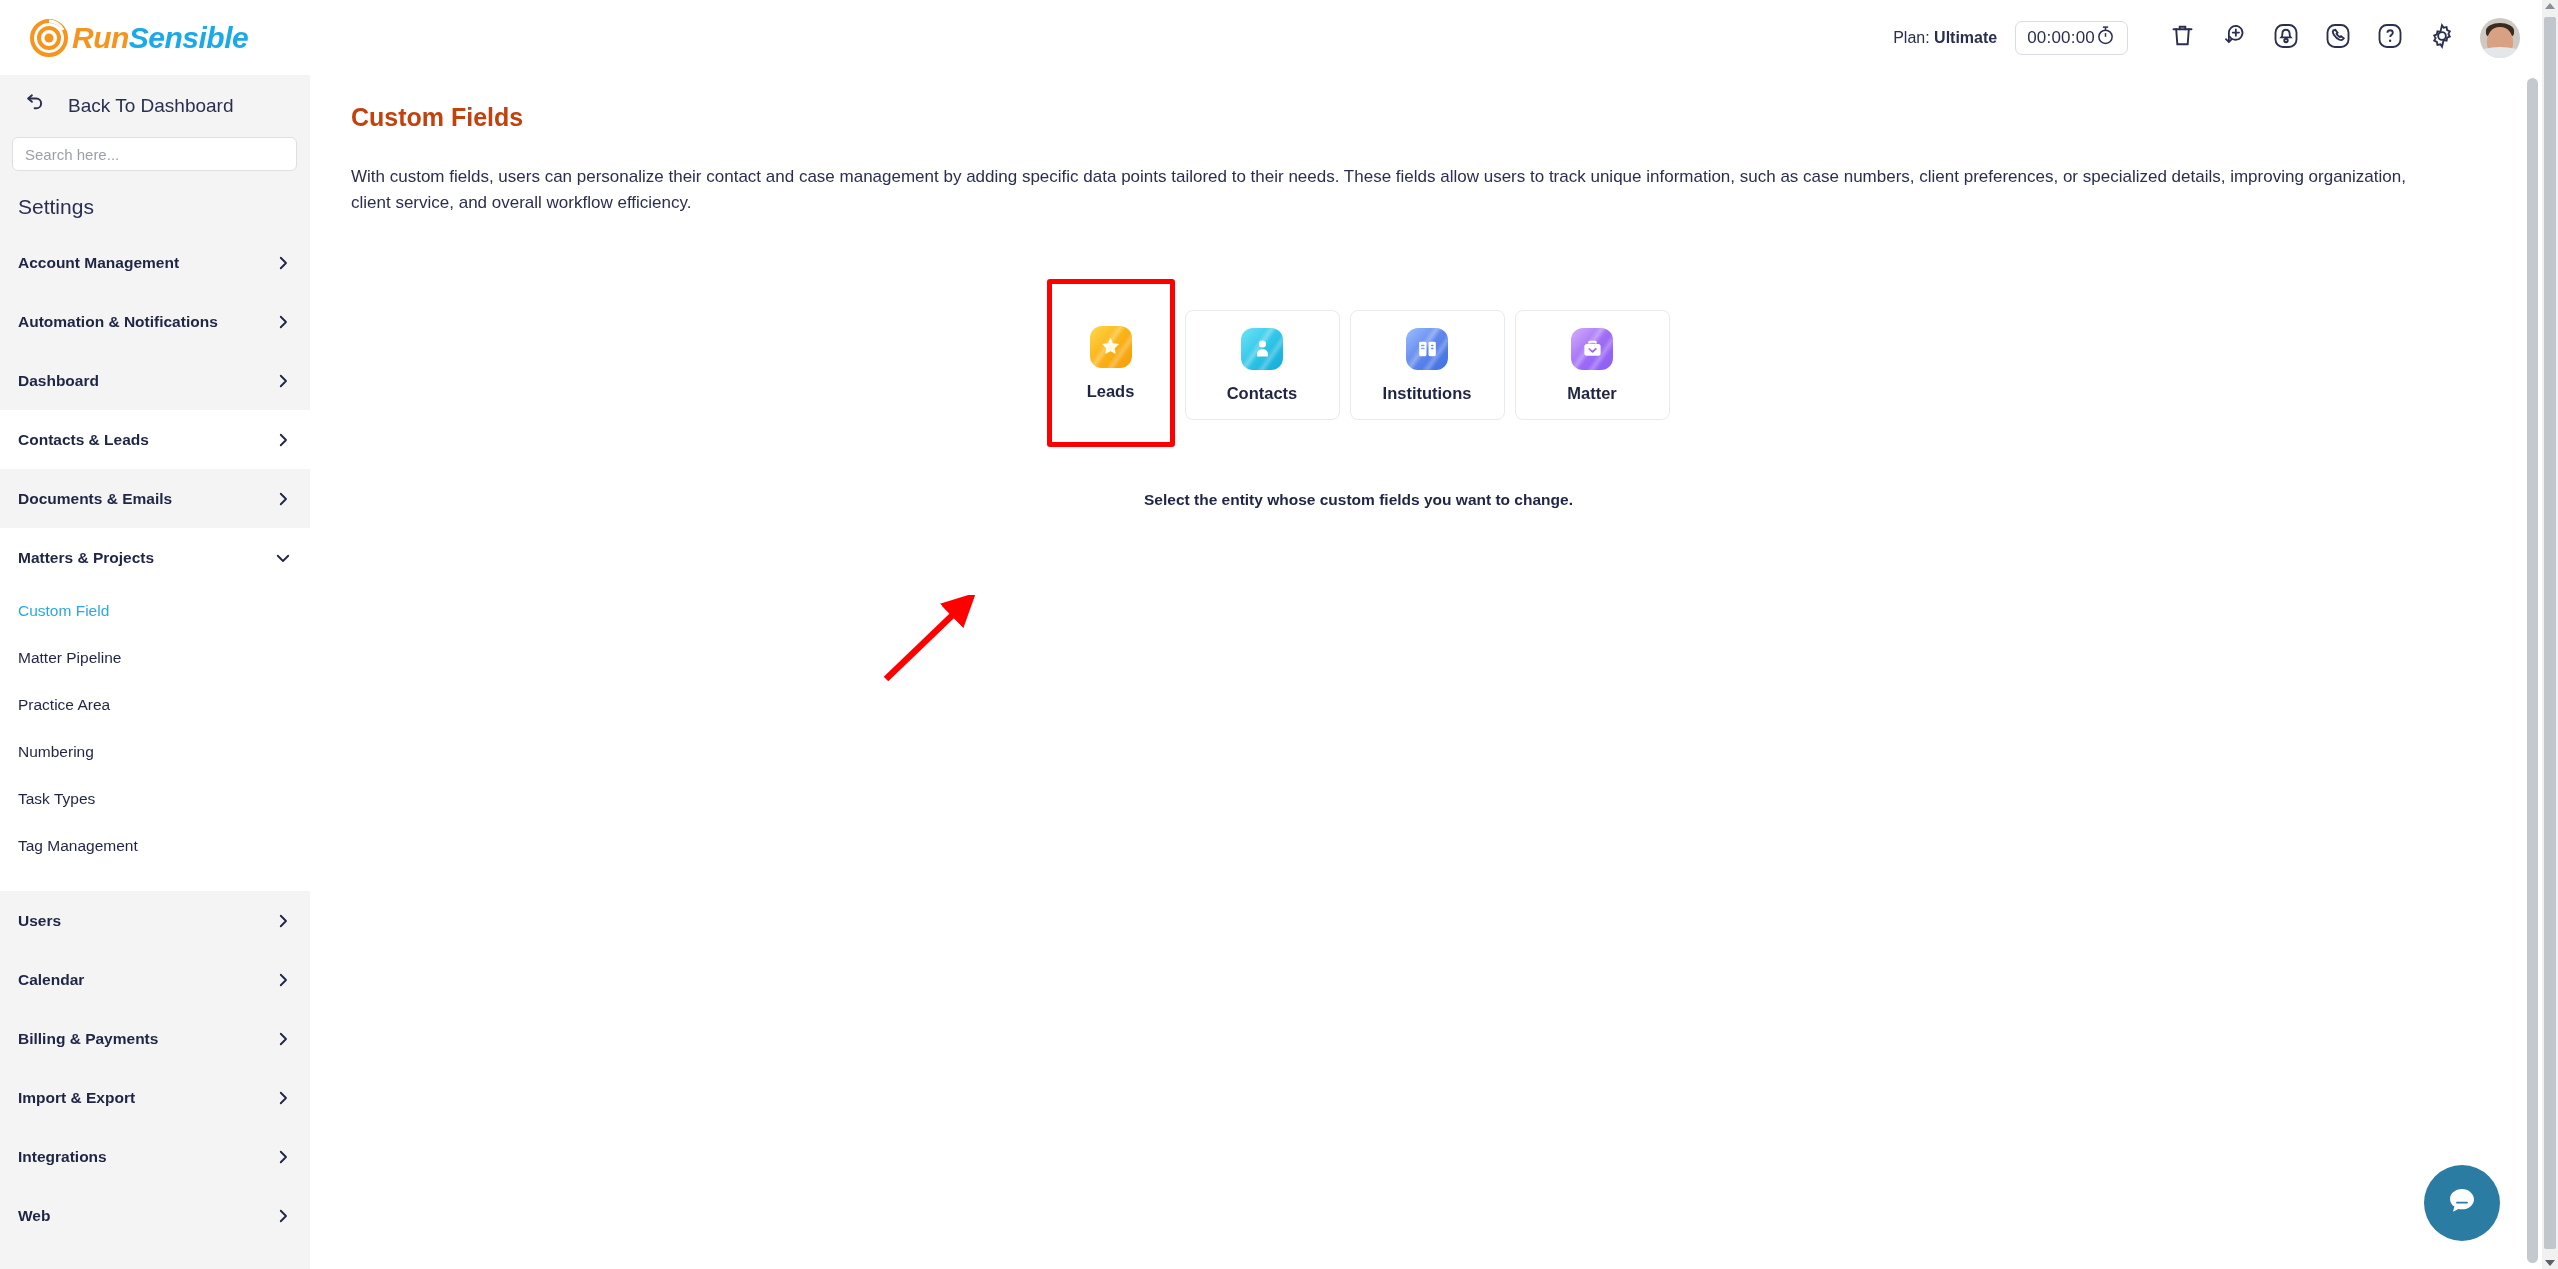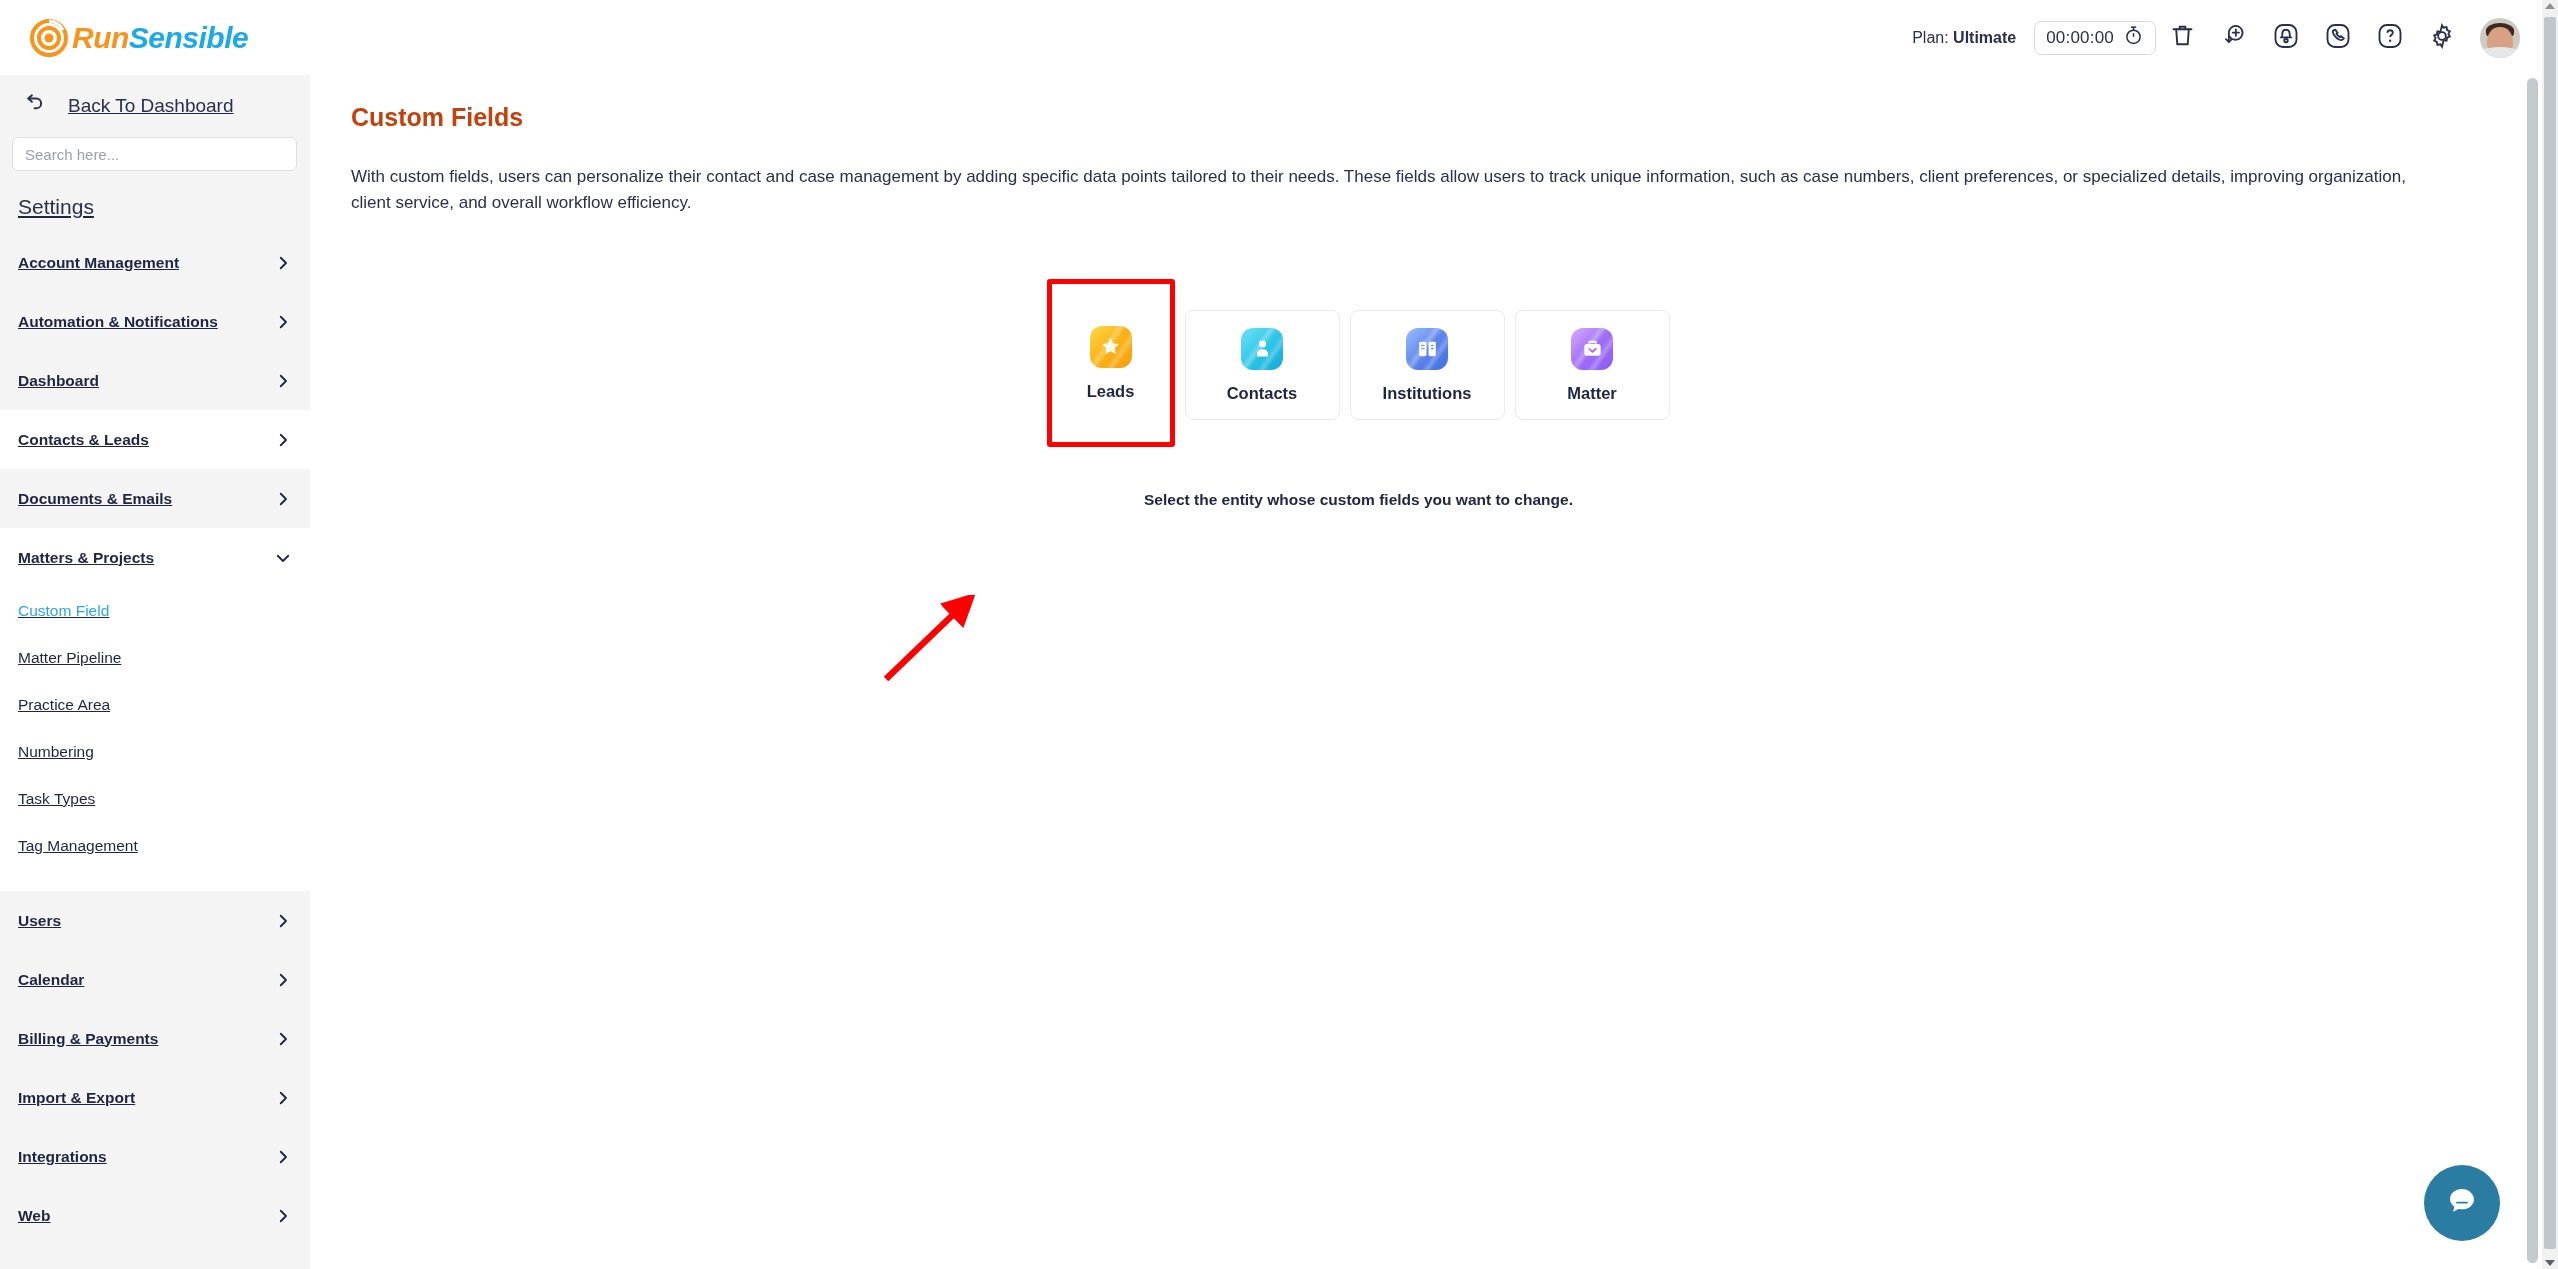--- a/index.html
+++ b/index.html
@@ -58,22 +58,22 @@
     white-space: nowrap;
   }
   .plan-label b { font-weight: bold; }
 
   .timer-box {
     border: 1px solid #d8dbe3;
     border-radius: 7px;
     height: 34px;
     display: flex;
     align-items: center;
-    gap: 9px;
     padding: 0 11px;
+    margin-right: 28px;
   }
   .timer-value {
     font-size: 17px;
     color: #2a2f4f;
     letter-spacing: 0.2px;
     white-space: nowrap;
   }
 
   .icon-btn {
     width: 52px; height: 52px;
@@ -115,21 +115,20 @@
 
   
   .sidebar {
     position: absolute;
     top: 75px; left: 0;
     width: 310px;
     height: 1194px;
     background: #f4f4f4;
     overflow: hidden;
     z-index: 10;
-    text-decoration: underline;
   }
   .back-row {
     display: flex;
     align-items: center;
     height: 62px;
     padding-left: 20px;
     gap: 22px;
   }
   .back-label {
     font-size: 19px;

